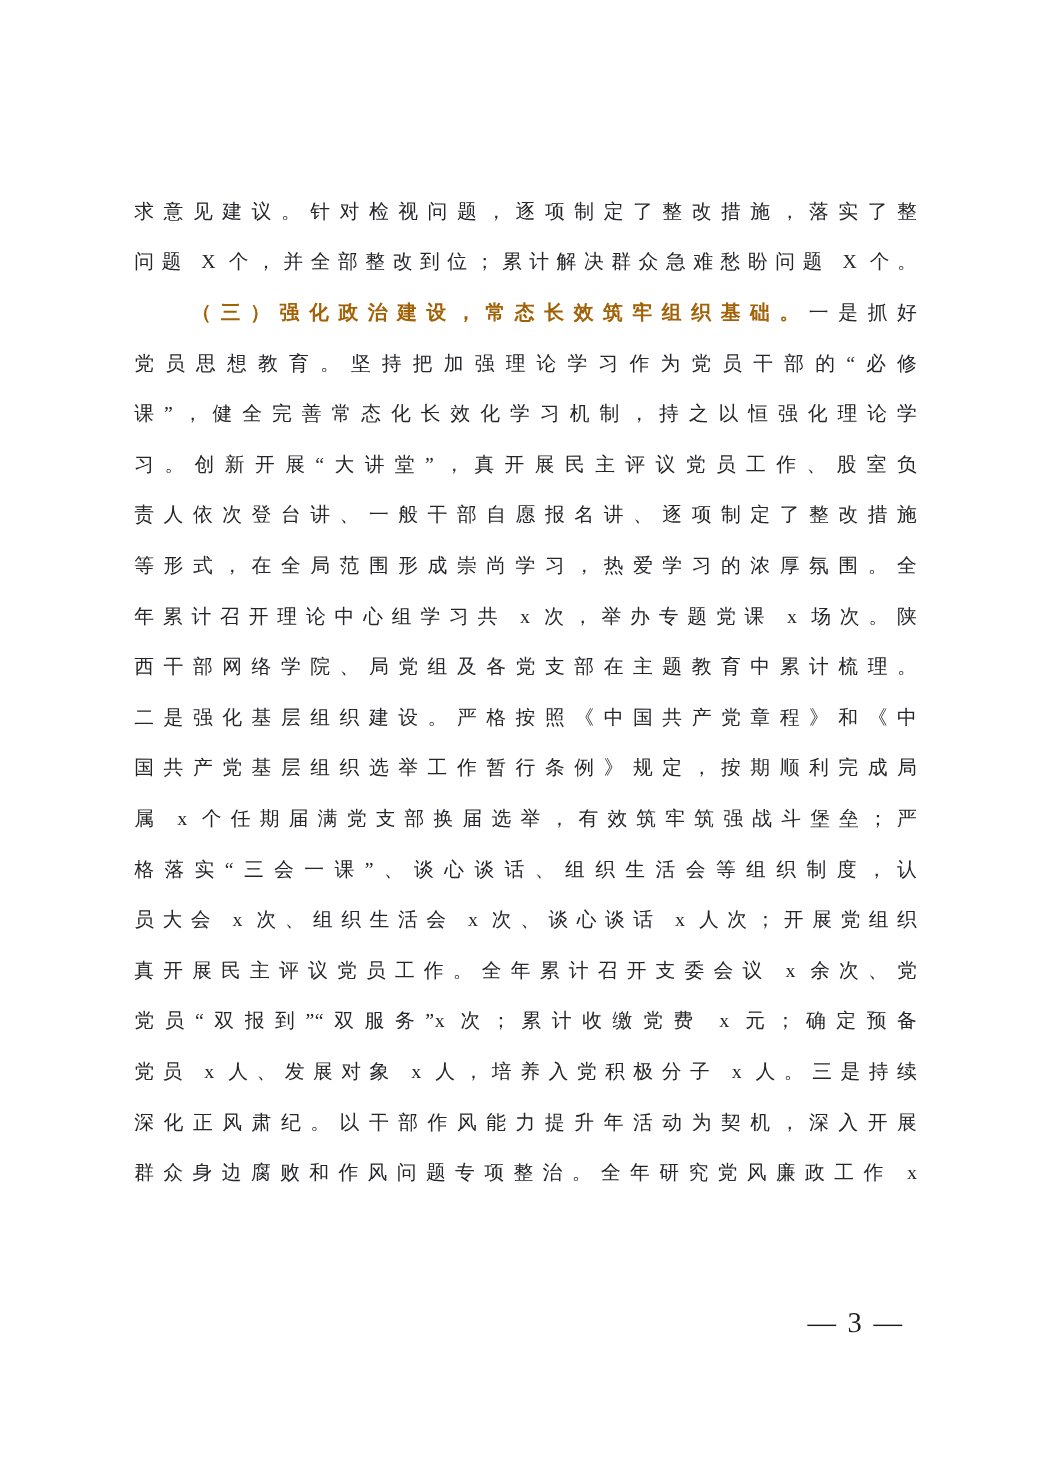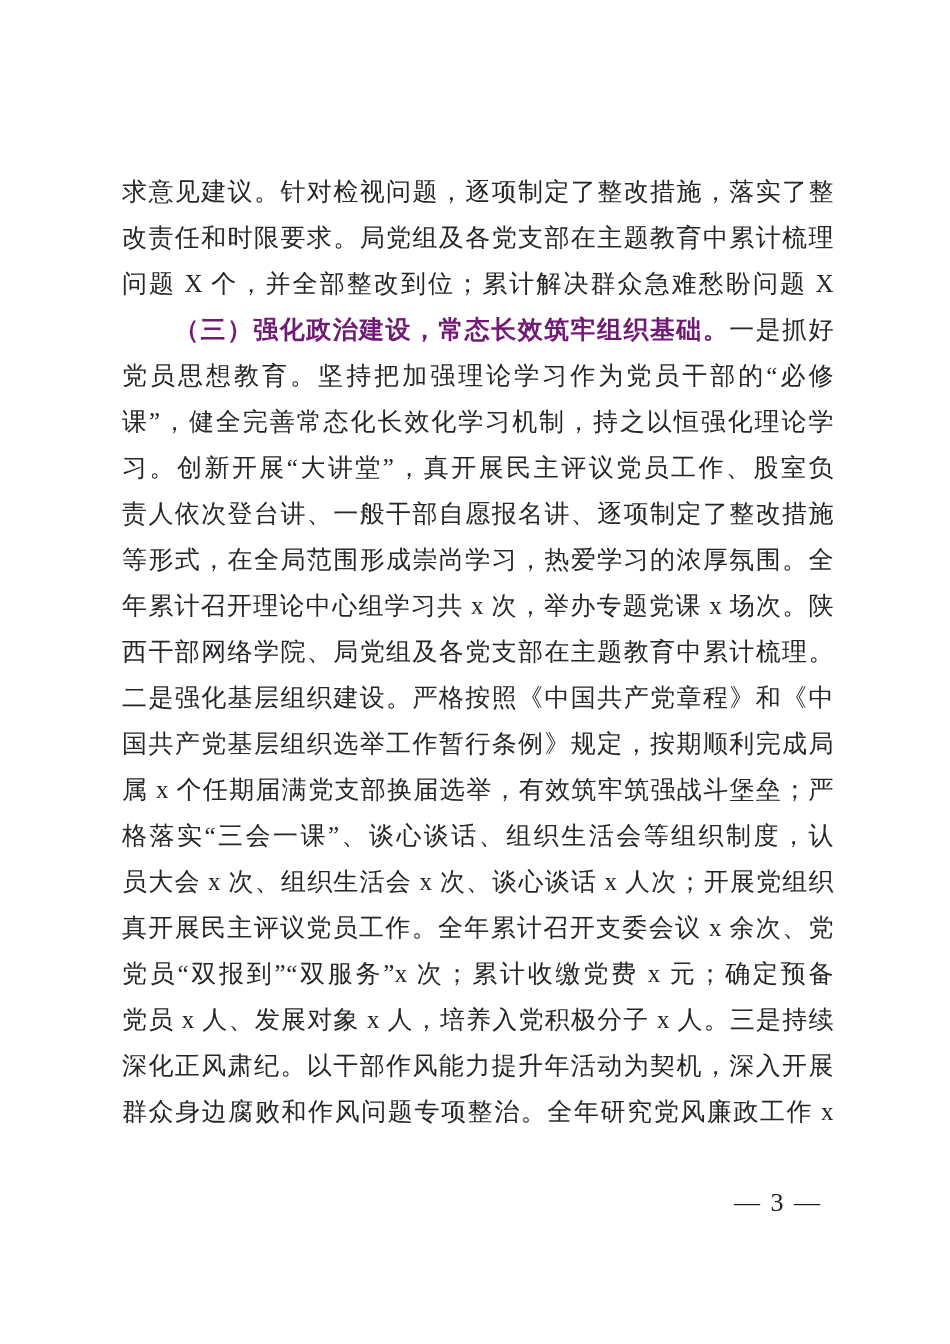--- a/index.html
+++ b/index.html
@@ -23,55 +23,54 @@
   }
   .text-block {
     position: absolute;
     left: 122px;
     top: 169px;
     width: 712px;
   }
   .line {
     height: 46px;
     line-height: 46px;
-    font-size: 25px;
+    font-size: 18px;
     letter-spacing: 0.5px;
     text-align: justify;
     text-align-last: justify;
     -moz-text-align-last: justify;
     text-justify: inter-character;
     white-space: normal;
     overflow: hidden;
   }
   .line.indent {
     text-indent: 52px;
   }
   .bold {
     font-weight: 700;
-    color: #701a75;
+    color: #a16207;
   }
   .page-number {
     position: absolute;
     top: 1186px;
     right: 128px;
     height: 34px;
     line-height: 34px;
     font-size: 26px;
     letter-spacing: 2px;
     color: #1c1c1f;
     text-align: right;
   }
 </style>
 </head>
 <body>
 
 <div class="page">
   <div class="text-block">
       <div class="line"><span>求意见建议。针对检视问题，逐项制定了整改措施，落实了整</span></div>
-      <div class="line"><span>改责任和时限要求。局党组及各党支部在主题教育中累计梳理</span></div>
       <div class="line"><span>问题 X 个，并全部整改到位；累计解决群众急难愁盼问题 X 个。</span></div>
       <div class="line indent"><span class="bold">（三）强化政治建设，常态长效筑牢组织基础。</span><span>一是抓好</span></div>
       <div class="line"><span>党员思想教育。坚持把加强理论学习作为党员干部的“必修</span></div>
       <div class="line"><span>课”，健全完善常态化长效化学习机制，持之以恒强化理论学</span></div>
       <div class="line"><span>习。创新开展“大讲堂”，真开展民主评议党员工作、股室负</span></div>
       <div class="line"><span>责人依次登台讲、一般干部自愿报名讲、逐项制定了整改措施</span></div>
       <div class="line"><span>等形式，在全局范围形成崇尚学习，热爱学习的浓厚氛围。全</span></div>
       <div class="line"><span>年累计召开理论中心组学习共 x 次，举办专题党课 x 场次。陕</span></div>
       <div class="line"><span>西干部网络学院、局党组及各党支部在主题教育中累计梳理。</span></div>
       <div class="line"><span>二是强化基层组织建设。严格按照《中国共产党章程》和《中</span></div>

